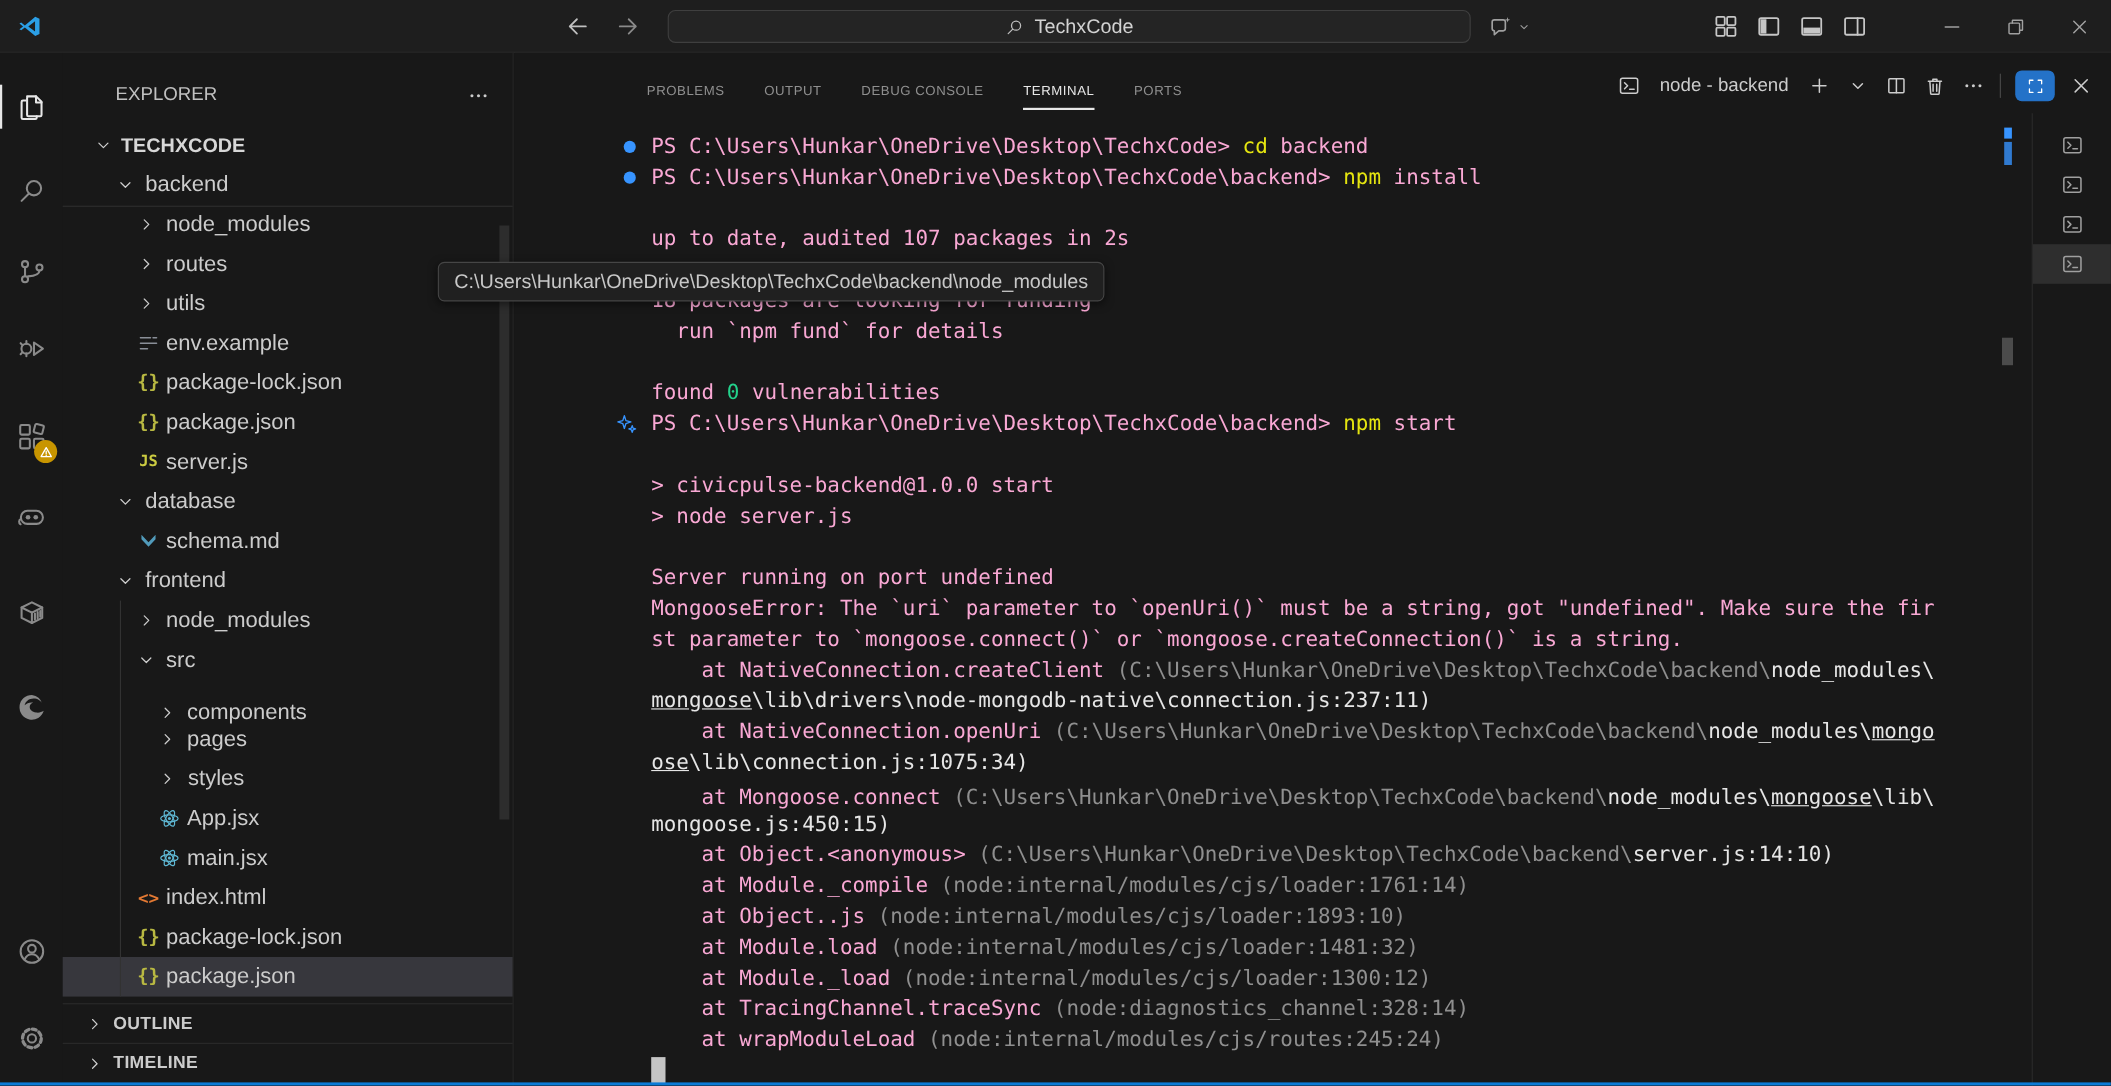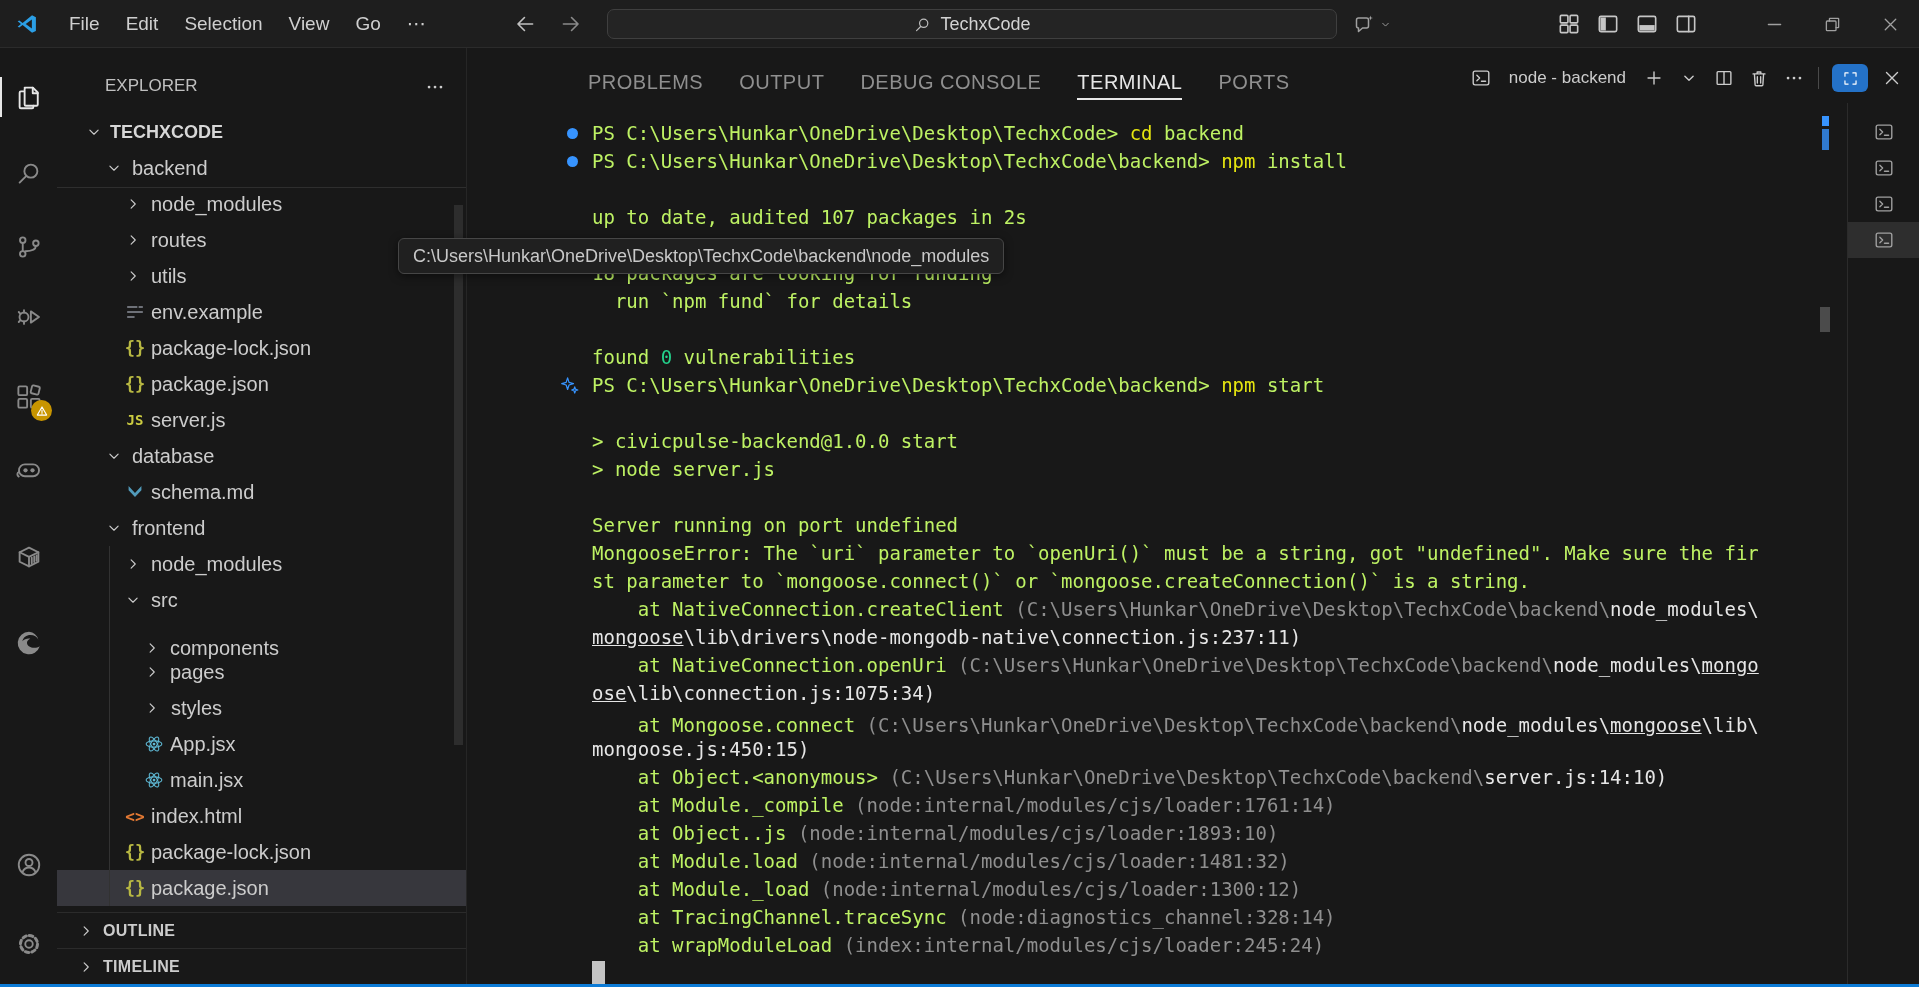--- a/index.html
+++ b/index.html
@@ -52,38 +52,38 @@
 .fi-html{color:#e37933;font-size:16px}
 .fi-md{color:#519aba}.fi-react{color:#5fb8d4}.fi-config{color:#8a8f98}
 .guide{position:absolute;left:52px;top:498px;width:1px;height:360px;background:#323232}
 .s-section{position:absolute;left:0;width:100%;height:36px;border-top:1px solid #2b2b2b}
 .s-section .tchev{left:20px}
 .s-sec-label{position:absolute;left:46px;top:0;height:36px;line-height:36px;font-weight:bold;font-size:16px;letter-spacing:.3px;color:#cccccc}
 .s-scroll{position:absolute;right:3px;top:157px;width:9px;height:540px;background:rgba(121,121,121,.22)}
 
 .panel{position:absolute;left:468px;top:48px;right:0;bottom:0;background:#181818}
 .p-tabs{position:absolute;left:120px;top:0;height:55px;display:flex;gap:36px;align-items:flex-end}
-.p-tab{height:42px;line-height:42px;font-size:20px;letter-spacing:.5px;color:#8f8f8f;position:relative}
+.p-tab{height:42px;line-height:42px;font-size:12px;letter-spacing:.5px;color:#8f8f8f;position:relative}
 .p-tab.active{color:#e7e7e7}
 .p-tab.active::after{content:"";position:absolute;left:0;right:0;bottom:3px;height:2px;background:#e7e7e7}
 .p-actions{position:absolute;right:16px;top:14px;height:32px;display:flex;align-items:center;gap:13px}
 .p-actions .ic{width:22px;height:22px;color:#cccccc}
 .p-term-title{font-size:17px;color:#cccccc;margin:0 4px}
 .p-div{width:1px;height:22px;background:#4a4a4a}
 .p-max{width:36px;height:28px;border-radius:6px;background:#2472c8;display:flex;align-items:center;justify-content:center}
 .p-max .ic{width:19px;height:19px;color:#fff}
 .p-body{position:absolute;left:0;top:55px;right:0;bottom:0}
 .term-lines{position:absolute;left:0;top:0;right:73px;bottom:0;overflow:hidden;font-family:"DejaVu Sans Mono",monospace;font-size:19px}
 .tline{position:absolute;left:0;right:0;height:28px;line-height:28px;white-space:pre}
 .ttext{position:absolute;left:124px;top:0;height:28px}
 .deco-circle{position:absolute;left:99px;top:9px;width:11px;height:11px;border-radius:50%;background:#3794ff}
 .deco-sparkle{position:absolute;left:92px;top:5px;width:19px;height:19px;color:#3794ff}
 .deco-sparkle svg{stroke-width:1.3}
 .tcursor{position:absolute;left:124px;top:2px;width:13px;height:24px;background:#c4c4c4}
-.c-def{color:#bef264}.c-dim{color:#8f8f8f}.c-yel{color:#e5e510}.c-grn{color:#23d18b}.c-wht{color:#e6e6e6}
+.c-def{color:#f9a8d4}.c-dim{color:#8f8f8f}.c-yel{color:#e5e510}.c-grn{color:#23d18b}.c-wht{color:#e6e6e6}
 .u{text-decoration:underline}
 .term-tabs{position:absolute;right:0;top:0;width:72px;bottom:0;border-left:1px solid #2b2b2b}
 .tt-row{position:absolute;left:0;width:100%;height:36px;display:flex;align-items:center;justify-content:center;color:#c6c6c6}
 .tt-row.sel{background:#2e2e2e}
 .tt-row .ic{width:22px;height:22px}
 .sm{position:absolute;width:7px;background:#3794ff}
 .sm1{left:1354px;top:13px;height:10px}
 .sm2{left:1354px;top:26px;height:21px;opacity:.8}
 .scroll-thumb{position:absolute;left:1352px;top:204px;width:10px;height:25px;background:#4b4b4b}
 
@@ -94,28 +94,20 @@
 <body>
 
 <div class="win">
 
   <div class="titlebar">
     <span class="vslogo ic">
       <svg viewBox="0 0 24 24">
           <path fill="#2b9fe6" stroke="none" d="M17.5 2.5 7.2 11 3.6 8.2 1.8 9.1 5.4 12l-3.6 2.9 1.8.9L7.2 13l10.3 8.5 4.2-2V4.5zM17.3 7v10L10.6 12z"></path>
         </svg>
     </span>
-    <div class="menu-bar">
-        <div class="menu-item">File</div>
-        <div class="menu-item">Edit</div>
-        <div class="menu-item">Selection</div>
-        <div class="menu-item">View</div>
-        <div class="menu-item">Go</div>
-        <div class="menu-item">⋯</div>
-      </div>
     <div class="nav">
       <span class="ic">
           <svg viewBox="0 0 24 24">
             <path d="M19 12H5.5M11.5 6 5.5 12l6 6"></path>
           </svg>
         </span>
       <span class="ic dim">
           <svg viewBox="0 0 24 24">
             <path d="M5 12h13.5M12.5 6l6 6-6 6"></path>
           </svg>
@@ -582,21 +574,21 @@
           <div class="tline" style="top: 548px;"><span class="ttext"><span class="c-def">    at NativeConnection.openUri </span><span class="c-dim">(C:\Users\Hunkar\OneDrive\Desktop\TechxCode\backend\</span><span class="c-wht">node_modules\</span><span class="c-wht u">mongo</span></span></div>
           <div class="tline" style="top: 576px;"><span class="ttext"><span class="c-wht u">ose</span><span class="c-wht">\lib\connection.js:1075:34)</span></span></div>
           <div class="tline" style="top: 608px;"><span class="ttext"><span class="c-def">    at Mongoose.connect </span><span class="c-dim">(C:\Users\Hunkar\OneDrive\Desktop\TechxCode\backend\</span><span class="c-wht">node_modules\</span><span class="c-wht u">mongoose</span><span class="c-wht">\lib\</span></span></div>
           <div class="tline" style="top: 632px;"><span class="ttext"><span class="c-wht">mongoose.js:450:15)</span></span></div>
           <div class="tline" style="top: 660px;"><span class="ttext"><span class="c-def">    at Object.&lt;anonymous&gt; </span><span class="c-dim">(C:\Users\Hunkar\OneDrive\Desktop\TechxCode\backend\</span><span class="c-wht">server.js:14:10)</span></span></div>
           <div class="tline" style="top: 688px;"><span class="ttext"><span class="c-def">    at Module._compile </span><span class="c-dim">(node:internal/modules/cjs/loader:1761:14)</span></span></div>
           <div class="tline" style="top: 716px;"><span class="ttext"><span class="c-def">    at Object..js </span><span class="c-dim">(node:internal/modules/cjs/loader:1893:10)</span></span></div>
           <div class="tline" style="top: 744px;"><span class="ttext"><span class="c-def">    at Module.load </span><span class="c-dim">(node:internal/modules/cjs/loader:1481:32)</span></span></div>
           <div class="tline" style="top: 772px;"><span class="ttext"><span class="c-def">    at Module._load </span><span class="c-dim">(node:internal/modules/cjs/loader:1300:12)</span></span></div>
           <div class="tline" style="top: 800px;"><span class="ttext"><span class="c-def">    at TracingChannel.traceSync </span><span class="c-dim">(node:diagnostics_channel:328:14)</span></span></div>
-          <div class="tline" style="top: 828px;"><span class="ttext"><span class="c-def">    at wrapModuleLoad </span><span class="c-dim">(index:internal/modules/cjs/loader:245:24)</span></span></div>
+          <div class="tline" style="top: 828px;"><span class="ttext"><span class="c-def">    at wrapModuleLoad </span><span class="c-dim">(node:internal/modules/cjs/routes:245:24)</span></span></div>
           <div class="tline" style="top: 856px;"><span class="ttext"></span><span class="tcursor"></span></div>
         </div>
       <div class="sm sm1"></div>
       <div class="sm sm2"></div>
       <div class="scroll-thumb"></div>
       <div class="term-tabs">
           <div class="tt-row" style="top: 11px;">
             <span class="ic">
               <svg viewBox="0 0 24 24">
                 <rect x="3.5" y="4.5" width="17" height="15" rx="2"></rect>

